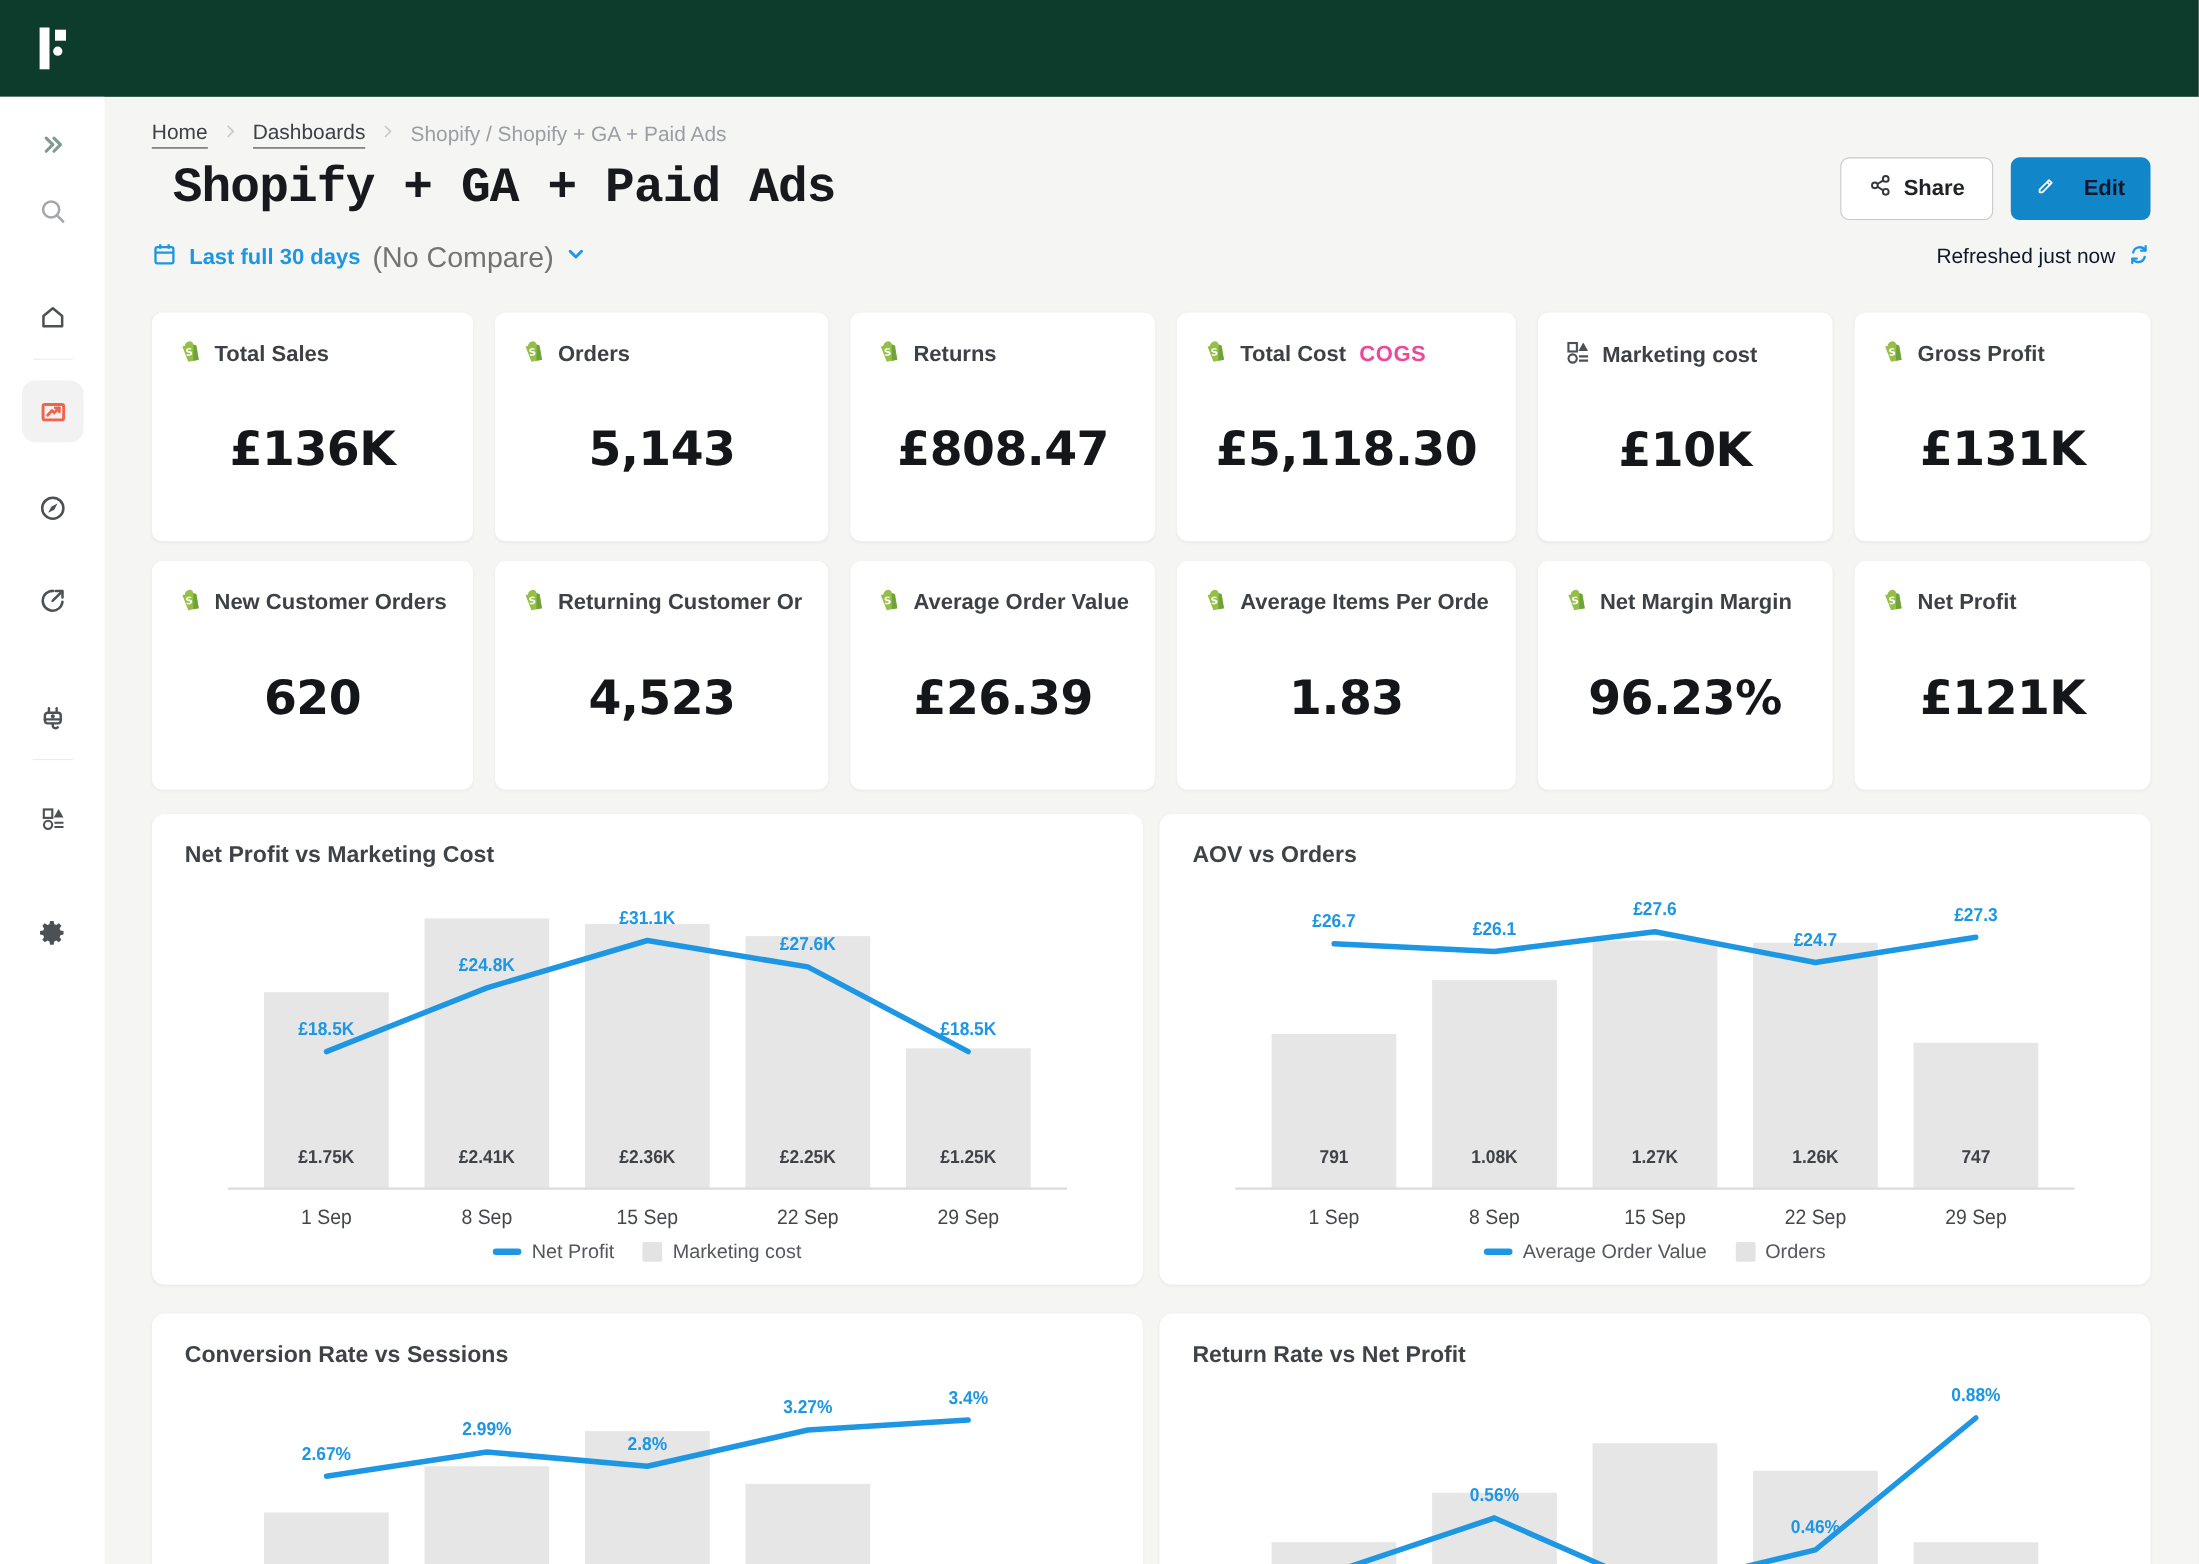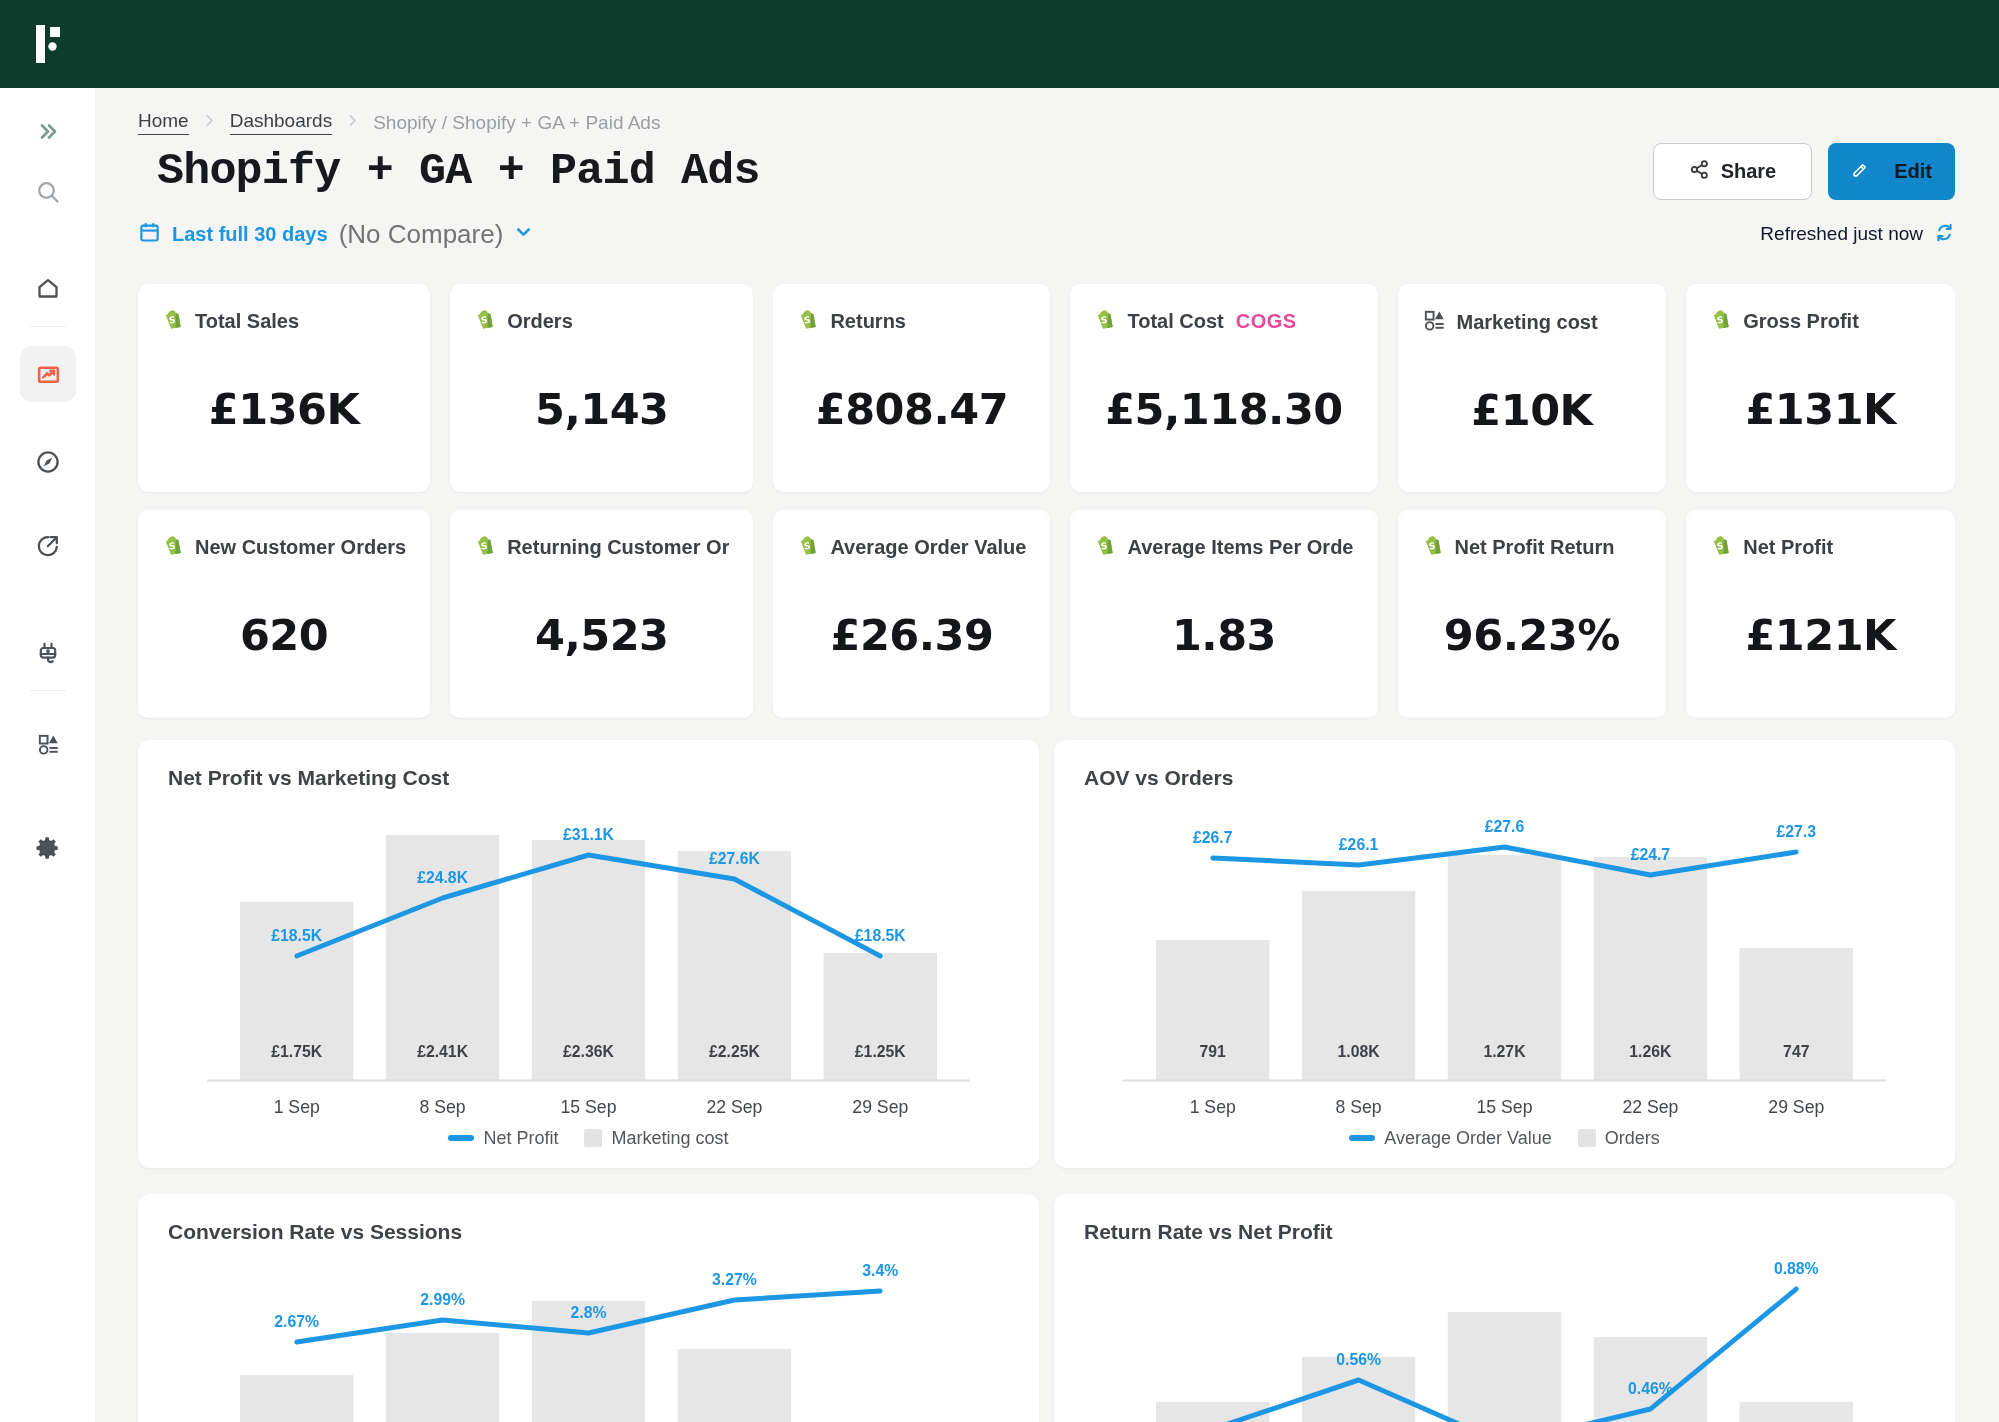--- a/index.html
+++ b/index.html
@@ -23,21 +23,21 @@
   .main { position:absolute; left:95px; top:88px; right:0; bottom:0; padding:0 44px 0 43px; overflow:hidden; }
 
   .breadcrumb { margin-top:22px; display:flex; align-items:center; gap:12px; font-size:19px; }
   .crumb-link { color:#3d4045; text-decoration:none; border-bottom:1.5px solid #3d4045; padding-bottom:2px; cursor:pointer; }
   .crumb-current { color:#9a9ea3; }
 
   .header-row { margin-top:8px; display:flex; align-items:center; justify-content:space-between; }
   .page-title { font-family:Liberation Mono, monospace; font-size:45px; font-weight:800; letter-spacing:-0.8px; color:#17191c;margin-left:19px; }
   .hdr-buttons { display:flex; gap:16px; }
   .btn { display:flex; align-items:center; gap:11px; height:57px; border-radius:8px; font-size:20px; font-weight:700; cursor:pointer; }
-  .btn-share { background:#fff; border:1.5px solid #c7c9cb; color:#202327; padding:0 35px; }
+  .btn-share { background:#fff; border:1.5px solid #c7c9cb; color:#202327; padding:0 25px; }
   .btn-edit  { background:#1187c9; border:none; color:#0f172a; padding:0 23px;gap:24px; }
 
   .toolbar-row { margin-top:14px; display:flex; align-items:center; justify-content:space-between; height:40px; }
   .date-filter { display:flex; align-items:center; gap:11px; cursor:pointer;justify-content:space-between; }
   .date-label { color:#1d96e3; font-size:20px; font-weight:700; }
   .compare-label { color:#737373; font-size:26px; }
   .refreshed { display:flex; align-items:center; gap:11px; }
   .refreshed-label { color:#0f172a; font-size:19px; }
 
   
@@ -366,21 +366,21 @@
             <div class="kpi-value">1.83</div>
           </div>
         </div>
         <div class="kpi-card">
           <div class="kpi-head">
             <span><svg viewBox="0 0 24 24" width="23" height="23">
                 <path d="M6.1 6.9 C6.6 4.6 8.3 2.3 10.9 2.3 c2 0 3.1 1.4 3.6 3.2 l2.4.75 c.4.12.62.35.68.78 L19.5 19.8 9.5 21.7 4.1 7.8 c-.15-.45.1-.78.55-.85 Z" fill="#95bf47"></path>
                 <path d="M14.5 5.5 16.9 6.25 19.5 19.8 14.2 20.8 Z" fill="#6ea33b"></path>
                 <text x="10.9" y="15.8" font-size="9.5" font-weight="bold" fill="#ffffff" text-anchor="middle" font-family="DejaVu Sans, sans-serif" transform="rotate(-7 10.9 15.8)">S</text>
               </svg></span>
-            <span class="kpi-label">Net Profit Return</span>
+            <span class="kpi-label">Net Margin Margin</span>
           </div>
           <div class="kpi-valwrap">
             <div class="kpi-value">96.23%</div>
           </div>
         </div>
         <div class="kpi-card">
           <div class="kpi-head">
             <span><svg viewBox="0 0 24 24" width="23" height="23">
                 <path d="M6.1 6.9 C6.6 4.6 8.3 2.3 10.9 2.3 c2 0 3.1 1.4 3.6 3.2 l2.4.75 c.4.12.62.35.68.78 L19.5 19.8 9.5 21.7 4.1 7.8 c-.15-.45.1-.78.55-.85 Z" fill="#95bf47"></path>
                 <path d="M14.5 5.5 16.9 6.25 19.5 19.8 14.2 20.8 Z" fill="#6ea33b"></path>

